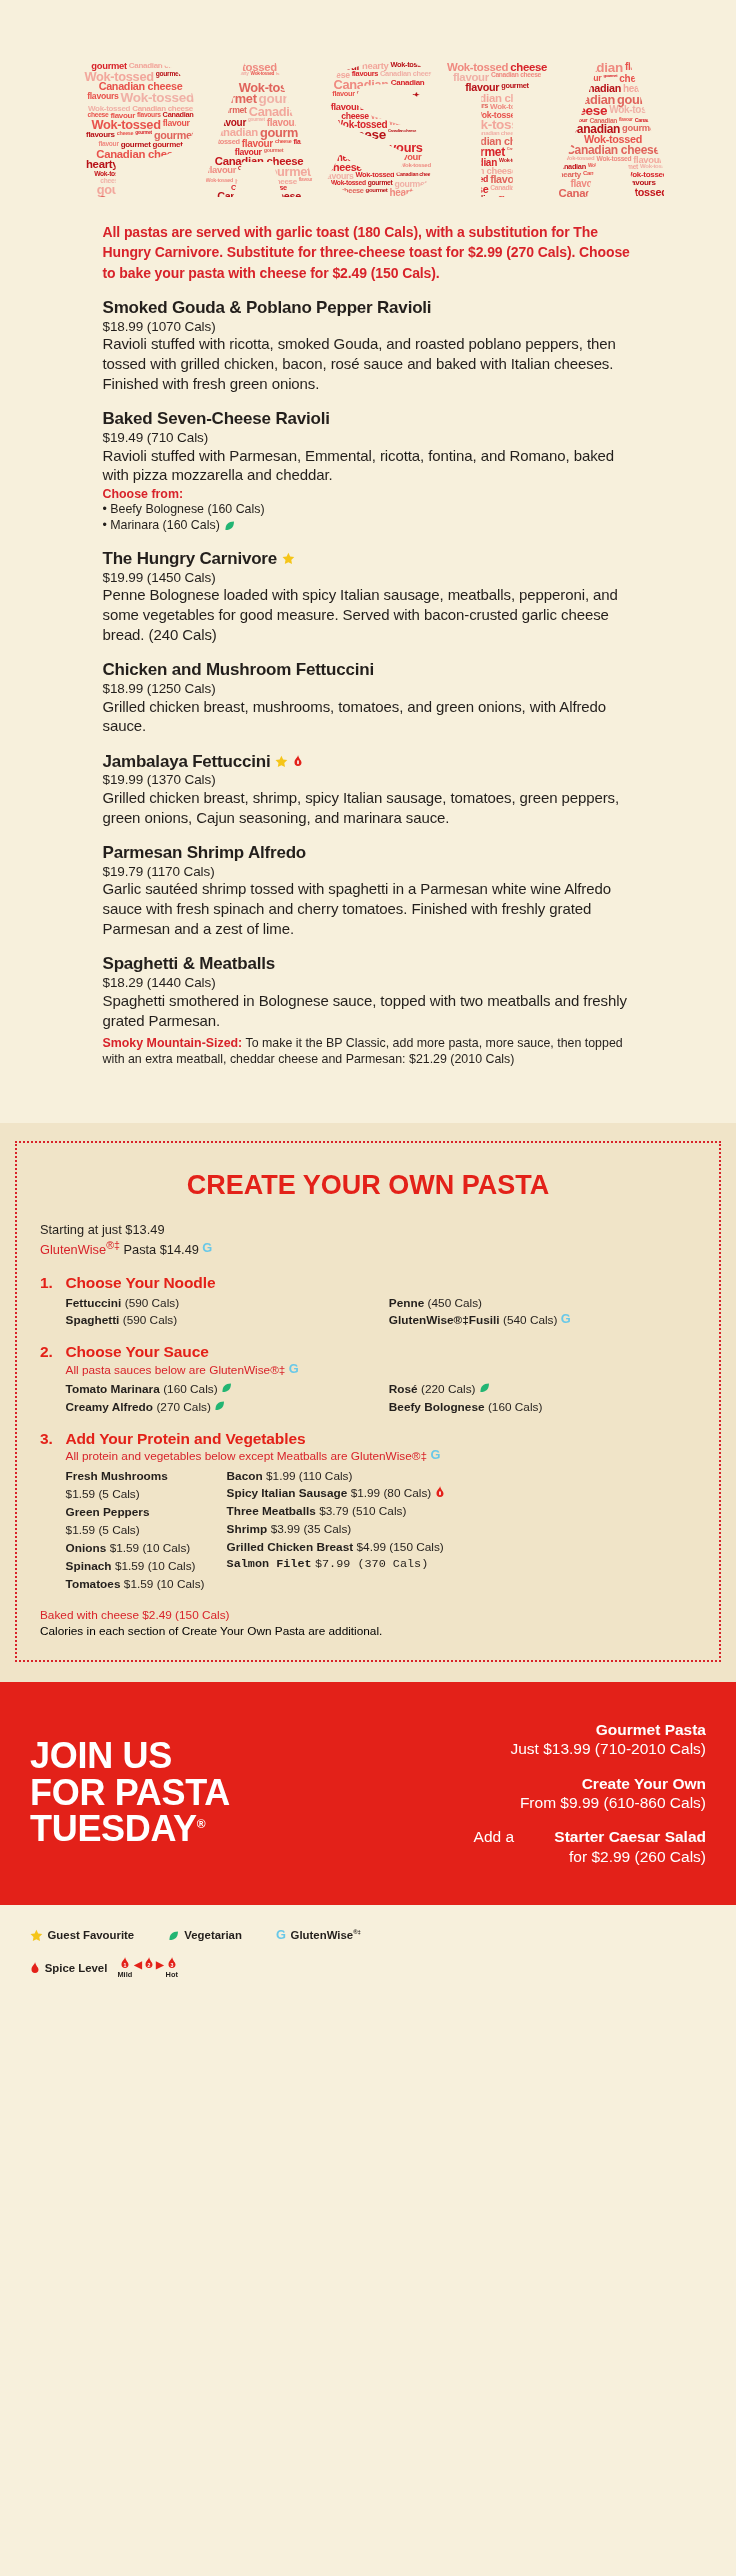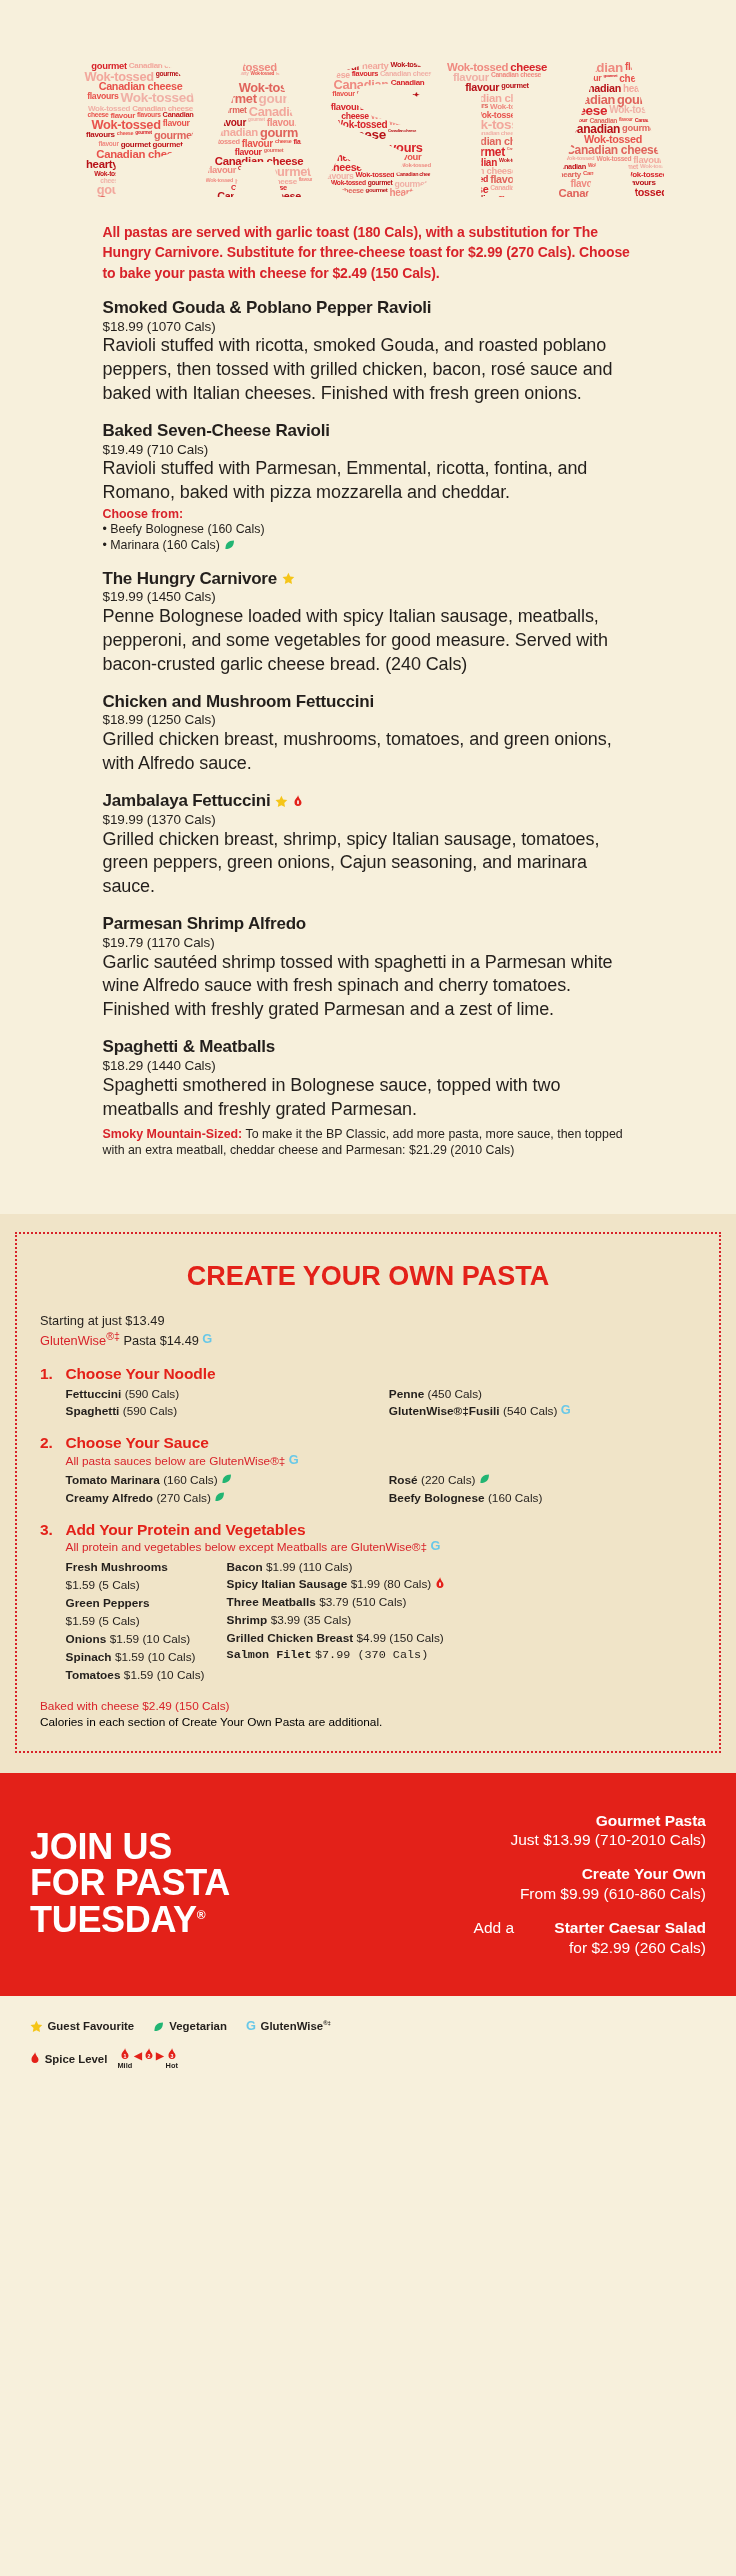--- a/index.html
+++ b/index.html
@@ -71,21 +71,21 @@
     gap: 4.7px;
     margin-bottom: 0.7px;
   }
   .item-price {
     font-size: 13.5px;
     color: #231f1c;
     letter-spacing: -0.1px;
     margin-bottom: 0.7px;
   }
   .item-desc {
-    font-size: 18px;
+    font-size: 15px;
     color: #231f1c;
     line-height: 1.32;
     letter-spacing: -0.1px;
   }
   .choose-label {
     color: #d8232a;
     font-size: 12.4px;
     font-weight: 600;
     margin-top: 2px;
   }
@@ -193,21 +193,21 @@
   .banner-left sup { font-size: 12px; vertical-align: super; font-weight: 700; }
   .banner-right { text-align: right; font-size: 15.5px; line-height: 1.25; }
   .banner-right .blk { margin-bottom: 15px; }
   .banner-right .blk:last-child { margin-bottom: 0; }
   .banner-right .hd { font-weight: 800; }
   .banner-right .sub { font-weight: 400; }
   .banner-right .sub b { font-weight: 800; margin-left: 36px; }
 
   
   .legend { padding: 24px 30px 20px 30px; }
-  .legend-row { display: flex; align-items: center; gap: 19px; margin-bottom: 15px; }
+  .legend-row { display: flex; align-items: center; gap: 34px; margin-bottom: 15px; }
   .legend-item { display: flex; align-items: center; gap: 4.7px; font-size: 11.4px; font-weight: 700; color: #231f1c; }
   .legend-item sup { font-size: 6px; vertical-align: super; }
   .spice-scale { display: flex; align-items: flex-end; gap: 1.3px; margin-left: 5.4px; }
   .spice-unit { display: flex; flex-direction: column; align-items: center; }
   .spice-cap { font-size: 7.4px; font-weight: 700; color: #231f1c; margin-top: 0; height: 9.4px; }
   .arrow { color: #e32119; font-size: 10px; font-weight: 900; padding: 0 0.7px 9.4px 0.7px; }
 </style>
 </head>
 <body>
 

